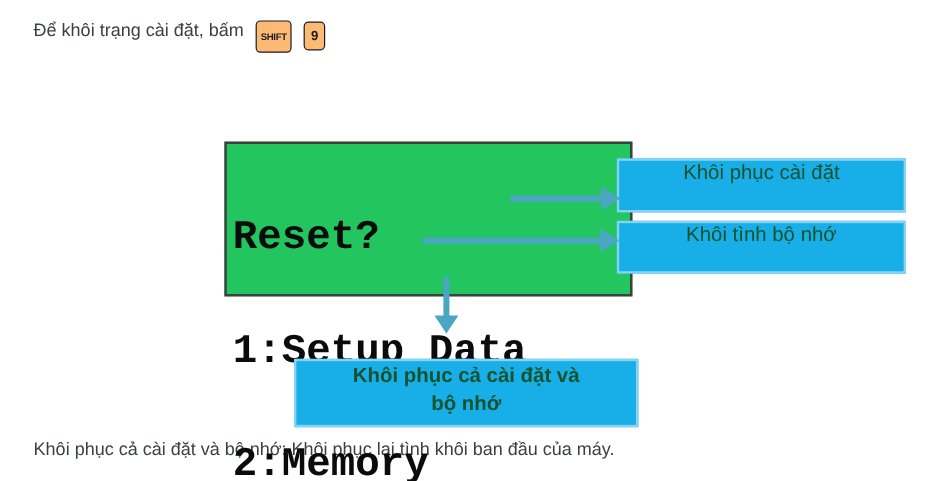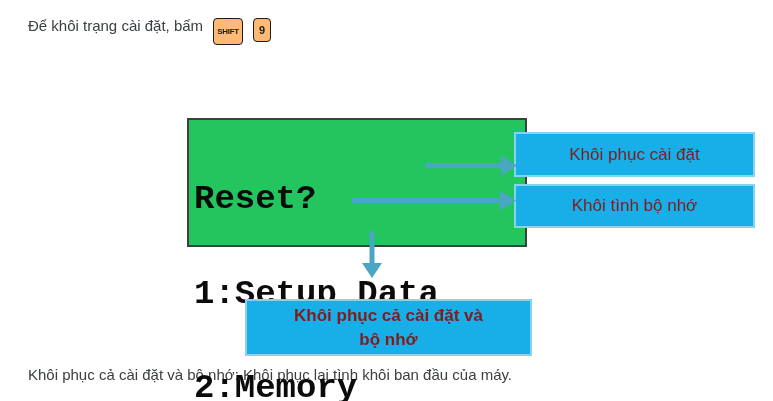--- a/index.html
+++ b/index.html
@@ -66,24 +66,24 @@
     line-height: 31.5px;
     color: #0b0b0b;
     white-space: pre;
   }
 
   
   .callout {
     position: absolute;
     background: #18aee7;
     border: 2px solid #85d3f1;
-    color: #7f1d1d;
+    color: #14532d;
     font-size: 17px;
     display: flex;
-    align-items: center;
+    align-items: flex-start;
     justify-content: center;
     text-align: center;
     z-index: 2;
     box-sizing: border-box;
   }
   .callout-1 { left: 514px; top: 132px; width: 241px; height: 45px; }
   .callout-2 { left: 514px; top: 184px; width: 241px; height: 44px; }
   .callout-3 { left: 245px; top: 299px; width: 287px; height: 57px; line-height: 24px; font-weight: bold; }
   .callout-3 .wrap-limit { display: inline-block; max-width: 205px; }
 

